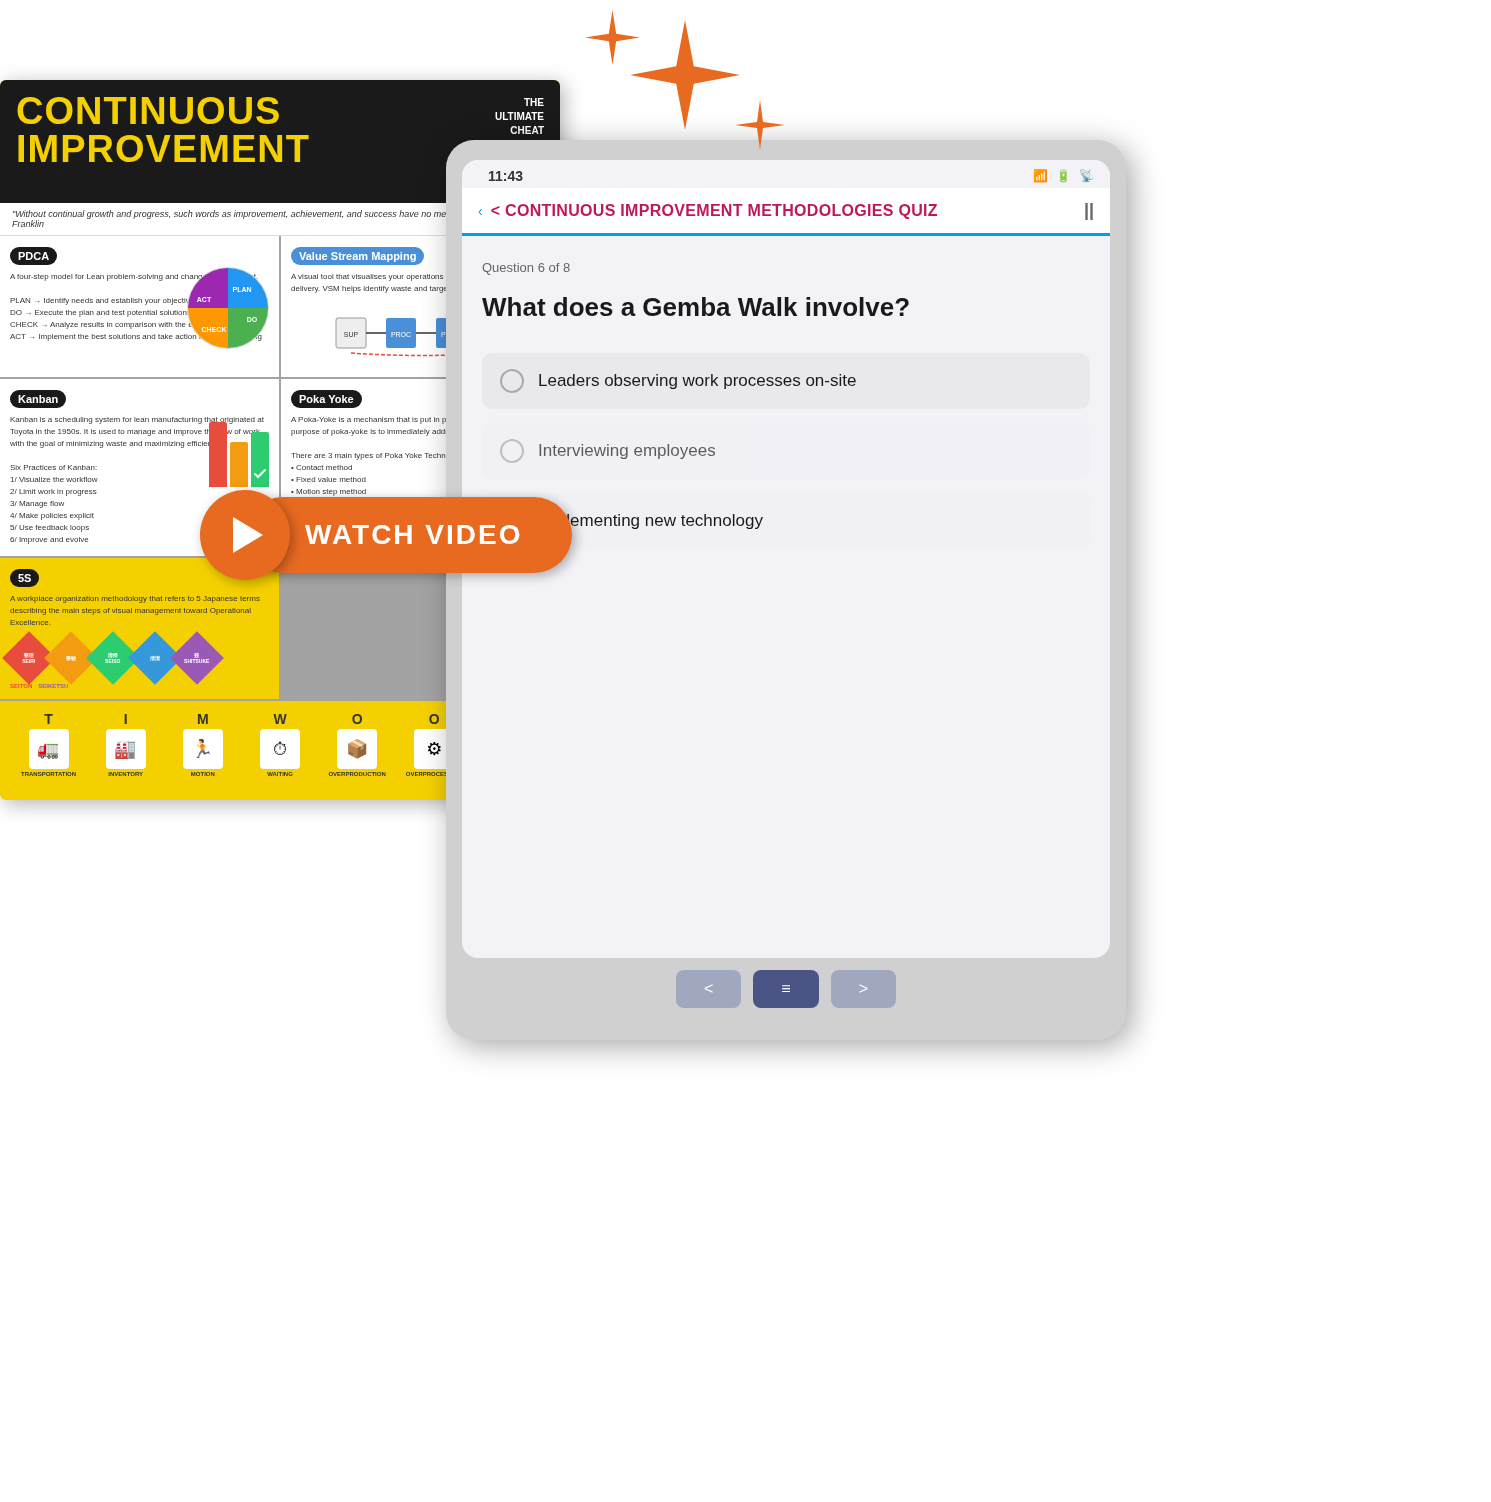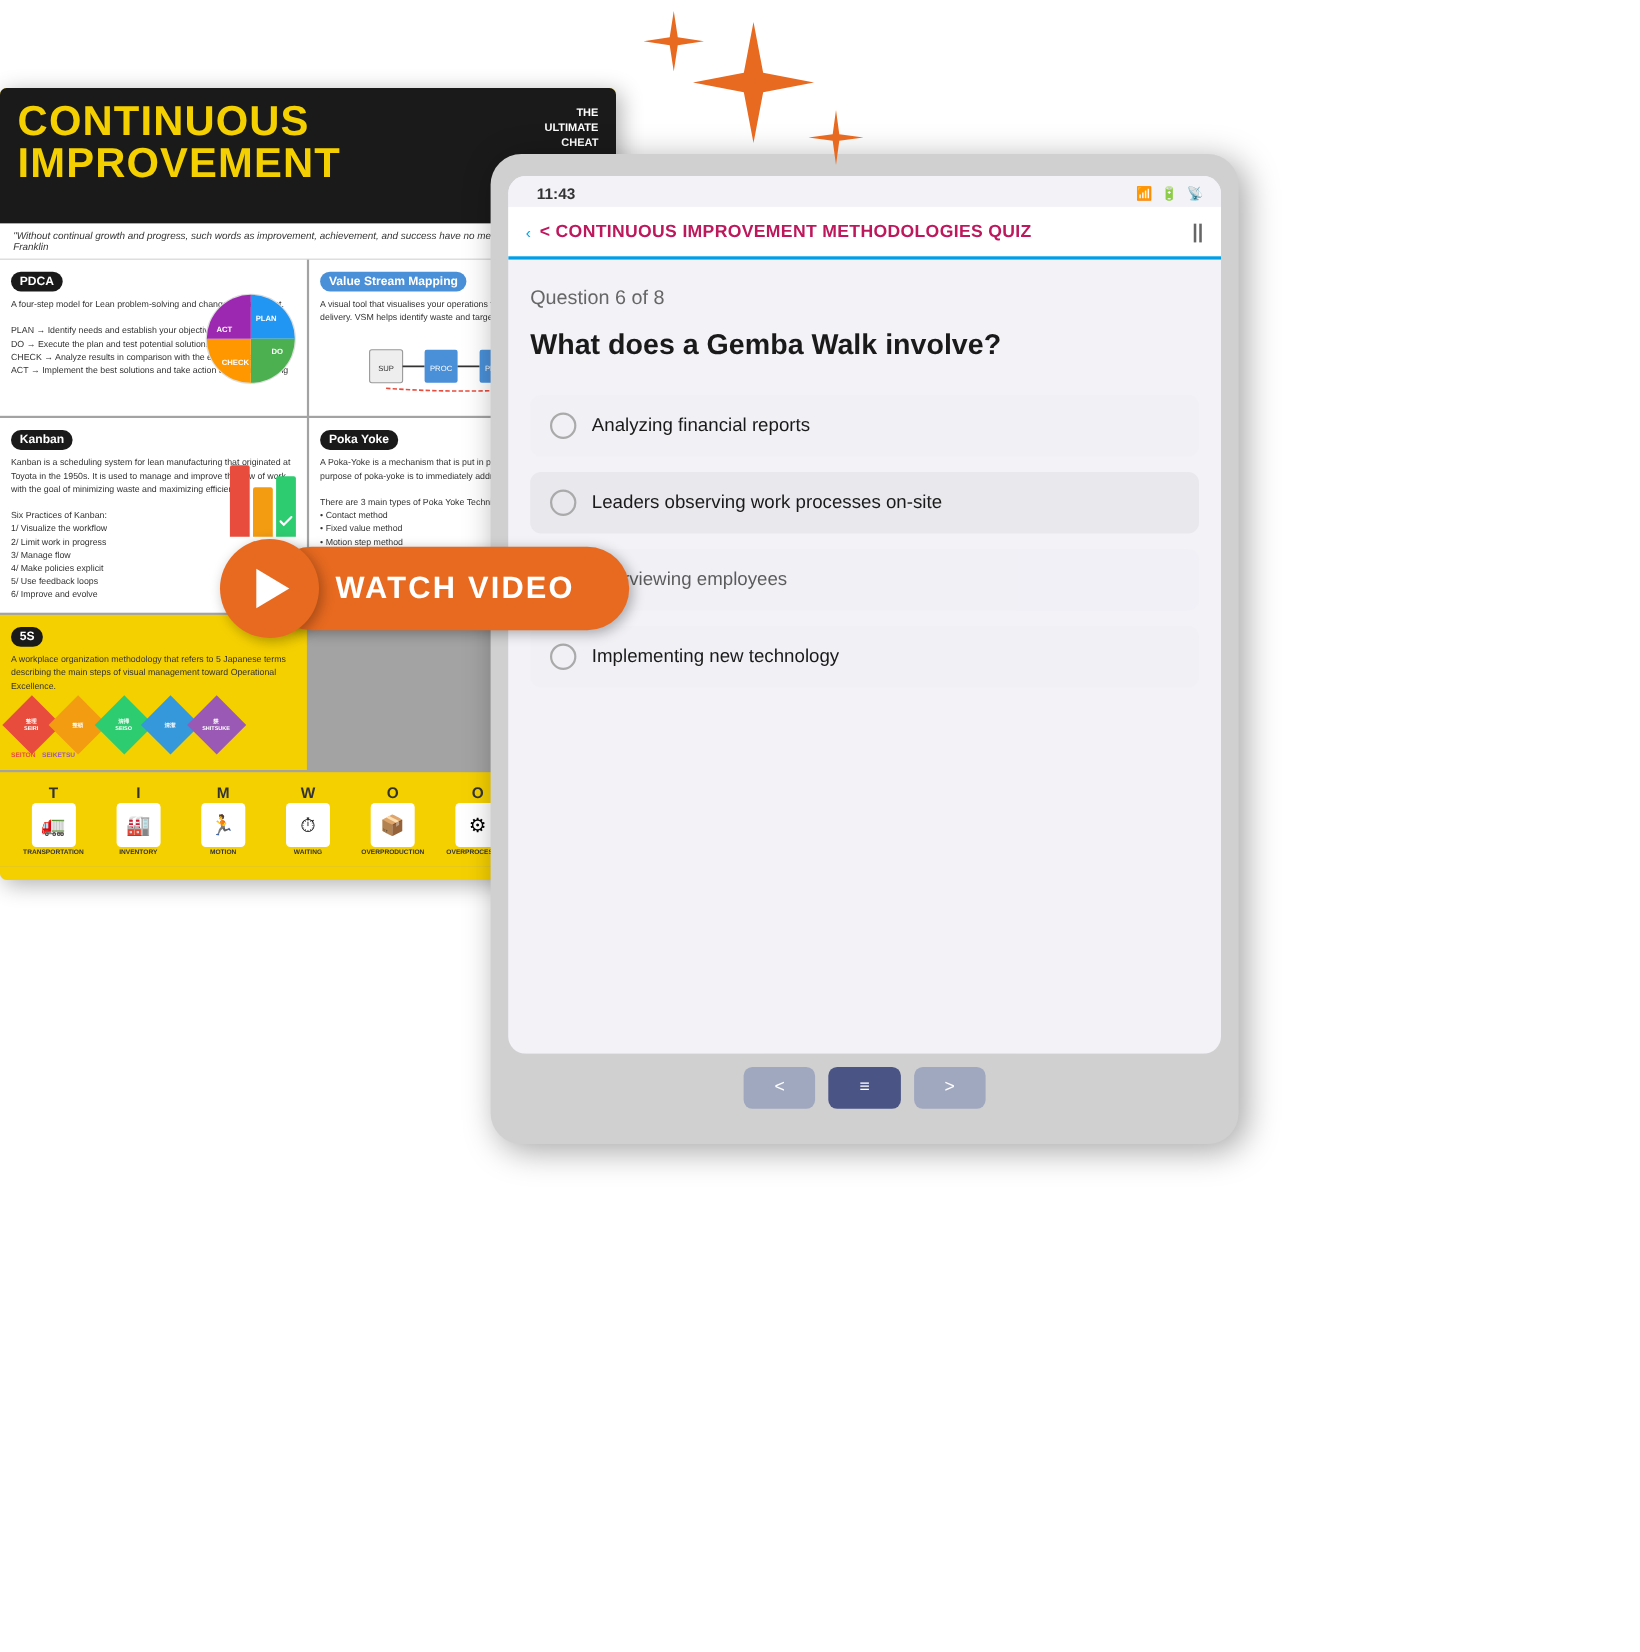--- a/index.html
+++ b/index.html
@@ -213,21 +213,21 @@
       font-size: 18px;
       font-weight: bold;
     }
 
     .quiz-body {
       padding: 24px 20px;
       flex: 1;
       overflow-y: auto;
     }
     .quiz-progress-text {
-      font-size: 18px;
+      font-size: 13px;
       color: #666;
       margin-bottom: 16px;
     }
     .quiz-question {
       font-size: 26px;
       font-weight: 600;
       color: #1a1a1a;
       margin-bottom: 28px;
       line-height: 1.3;
     }
@@ -546,24 +546,20 @@
         <span>‹</span>
         <span style="color:#be185d;font-size:16px;font-weight:700;letter-spacing:0.3px;padding-left:4px;">&lt; CONTINUOUS IMPROVEMENT METHODOLOGIES QUIZ</span>
       </span>
       <span class="quiz-pause">||</span>
     </div>
 
     <div class="quiz-body">
       <div class="quiz-progress-text">Question 6 of 8</div>
       <div class="quiz-question">What does a Gemba Walk involve?</div>
 
-      <div class="quiz-option">
-        <div class="option-radio"></div>
-        <span class="option-text">Analyzing financial reports</span>
-      </div>
 
       <div class="quiz-option highlighted">
         <div class="option-radio"></div>
         <span class="option-text">Leaders observing work processes on-site</span>
       </div>
 
       <div class="quiz-option" style="opacity:0.7;">
         <div class="option-radio"></div>
         <span class="option-text">Interviewing employees</span>
       </div>

